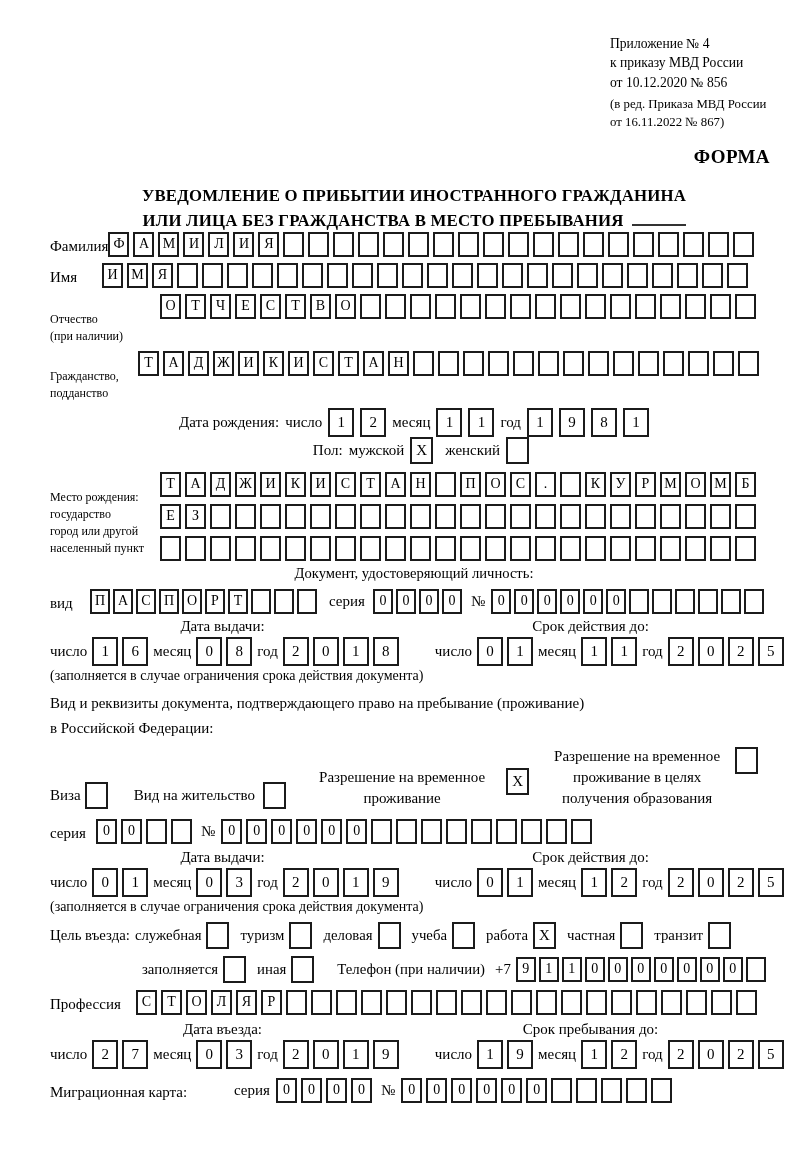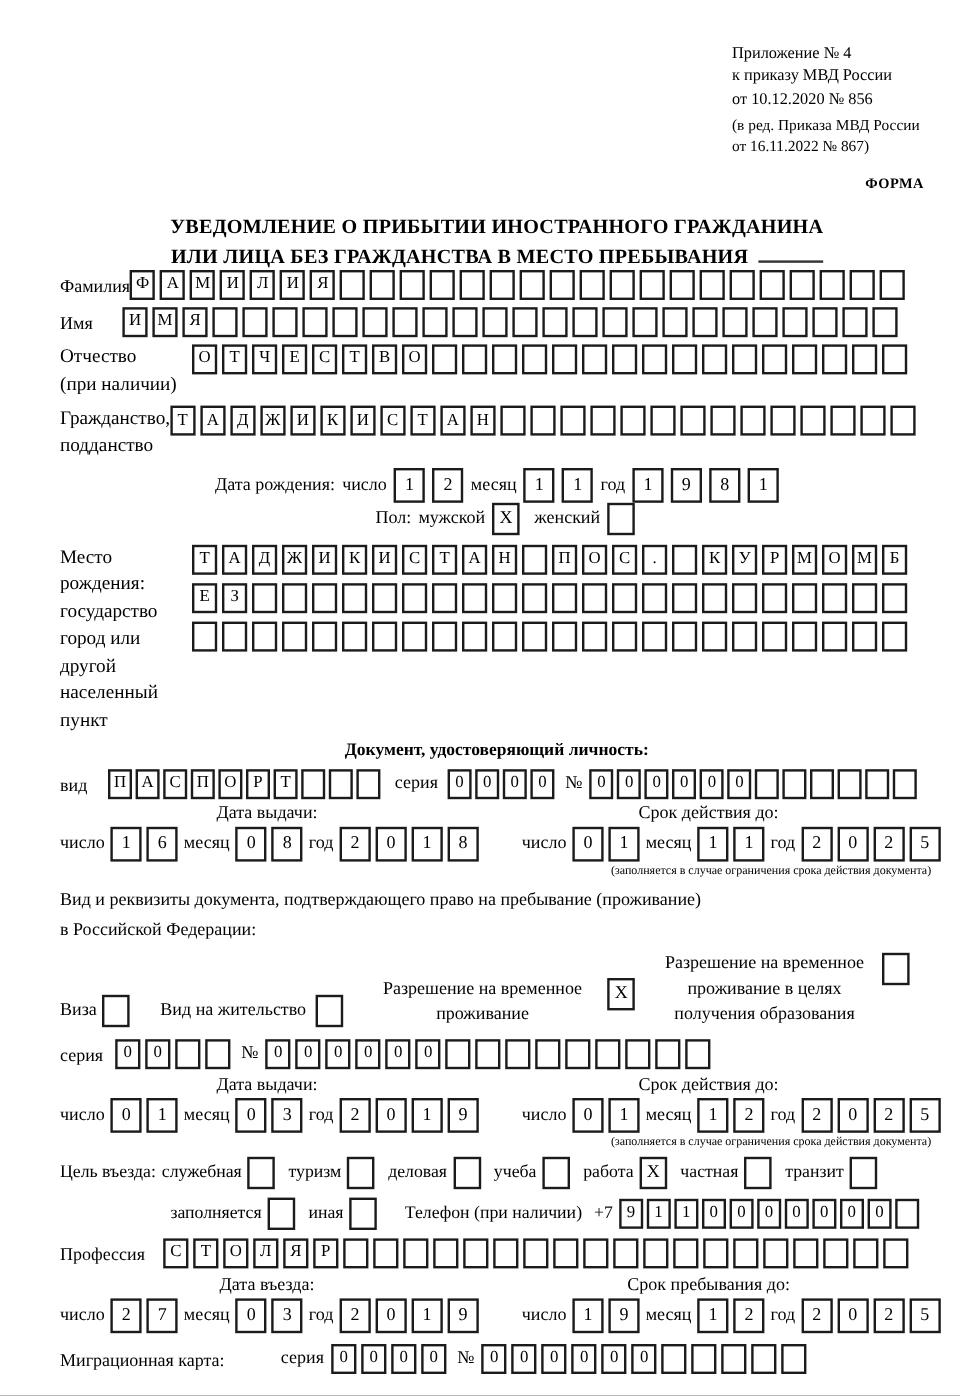--- a/index.html
+++ b/index.html
@@ -4,53 +4,53 @@
 <style>
   html,body{margin:0;padding:0;background:#888;}
   .page{
     width:800px;height:1163px;box-sizing:border-box;background:#fff;color:#000;
     font-family:"Liberation Serif", "DejaVu Serif", serif;
     padding:34px 22px 0 50px;overflow:hidden;position:relative;margin:0 auto;
   }
   
   .appendix{margin-left:560px;width:210px;font-size:13.6px;line-height:1.42;}
   .appendix .edition{margin-top:4px;font-size:12.8px;line-height:1.4;}
-  .forma{font-weight:bold;font-size:12px;text-align:right;margin:14px 8px 0 0;letter-spacing:.4px;}
+  .forma{font-weight:bold;font-size:19px;text-align:right;margin:14px 8px 0 0;letter-spacing:.4px;}
   
   .title{text-align:center;font-weight:bold;font-size:16.8px;line-height:1.38;margin-top:16px;letter-spacing:.2px;}
   .title-underline{display:inline-block;width:54px;border-bottom:2px solid #333;margin-left:8px;height:1em;vertical-align:baseline;}
   .sect{font-weight:bold;font-size:14.6px;margin:24px 0 14px -10px;letter-spacing:.2px;}
   
   .frow{display:flex;align-items:flex-start;margin-bottom:6px;}
   .lbl{font-size:15px;line-height:1.35;padding-top:4px;}
   .w52{flex:0 0 52px;}
   .w88{flex:0 0 88px;}
   .w86{flex:0 0 86px;}
   .w110{flex:0 0 110px;}
-  .lbl-col{font-size:16px;line-height:1.42;flex-shrink:0;}
+  .lbl-col{font-size:12px;line-height:1.42;flex-shrink:0;margin-top:17px;}
   
   .boxes{display:flex;gap:4px;flex-wrap:nowrap;}
   .box{
     box-sizing:border-box;flex:0 0 auto;width:21px;height:25px;border:2px solid #1b1b1b;
     display:inline-flex;align-items:center;justify-content:center;
     font-size:14px;background:#fff;line-height:1;
   }
   .boxes.tight{gap:3px;}
   .boxes.tight .box{width:20px;}
   .dbox{width:26px;height:29px;font-size:15px;}
   .cb{width:23px;height:27px;font-size:15px;}
   .stack{display:flex;flex-direction:column;gap:7px;}
   
   .date-caps{display:flex;font-size:15px;margin:1px 0 2px;}
   .date-caps .c1{flex:0 0 345px;text-align:center;}
   .date-caps .c2{flex:0 0 335px;text-align:center;margin-left:28px;}
   .date-line{display:flex;align-items:center;margin-bottom:2px;}
   .dgroup{display:flex;align-items:center;gap:5px;font-size:15px;}
   .dgroup + .dgroup{margin-left:36px;}
-  .note{font-size:10px;text-align:right;margin:2px 2px 7px 0;}
+  .note{font-size:14px;text-align:left;margin:2px 2px 7px 0;}
   
   .mx1{margin:4px 8px 0 12px;font-size:15px;}
   .mx2{margin:4px 6px 0 9px;font-size:15px;}
   
   .para{font-size:15px;line-height:1.7;margin:2px 0 4px;}
   
   .opts{display:flex;align-items:flex-end;margin:2px 0 10px;}
   .opt{display:flex;align-items:flex-start;}
   .opt .olbl{font-size:15px;line-height:1.4;}
   .opt .cb{margin-left:8px;margin-top:1px;}
@@ -68,21 +68,21 @@
   .purpose .plbl{margin-right:5px;white-space:nowrap;}
   .purpose .cb{margin-right:11px;flex:0 0 auto;}
   .purpose.second{margin-left:92px;}
   .phone-lbl{margin:0 10px 0 12px;white-space:nowrap;}
   .phone-prefix{margin-right:5px;}
   
   .mig .mser{margin:4px 6px 0 24px;font-size:15px;}
   .vcent{align-items:center;flex-direction:column;}
   .sex-gap{margin-left:10px;}
   .gap6{margin-left:6px;}
-  .doc-head{font-weight:bold;font-size:14.6px;text-align:center;margin:3px 0 7px;}
+  .doc-head{font-weight:normal;font-size:14.6px;text-align:center;margin:3px 0 7px;}
 </style>
 </head>
 <body>
 
 <div class="page">
 
   <div class="appendix">
     <div>Приложение № 4</div>
     <div>к приказу МВД России</div>
     <div>от 10.12.2020 № 856</div>

